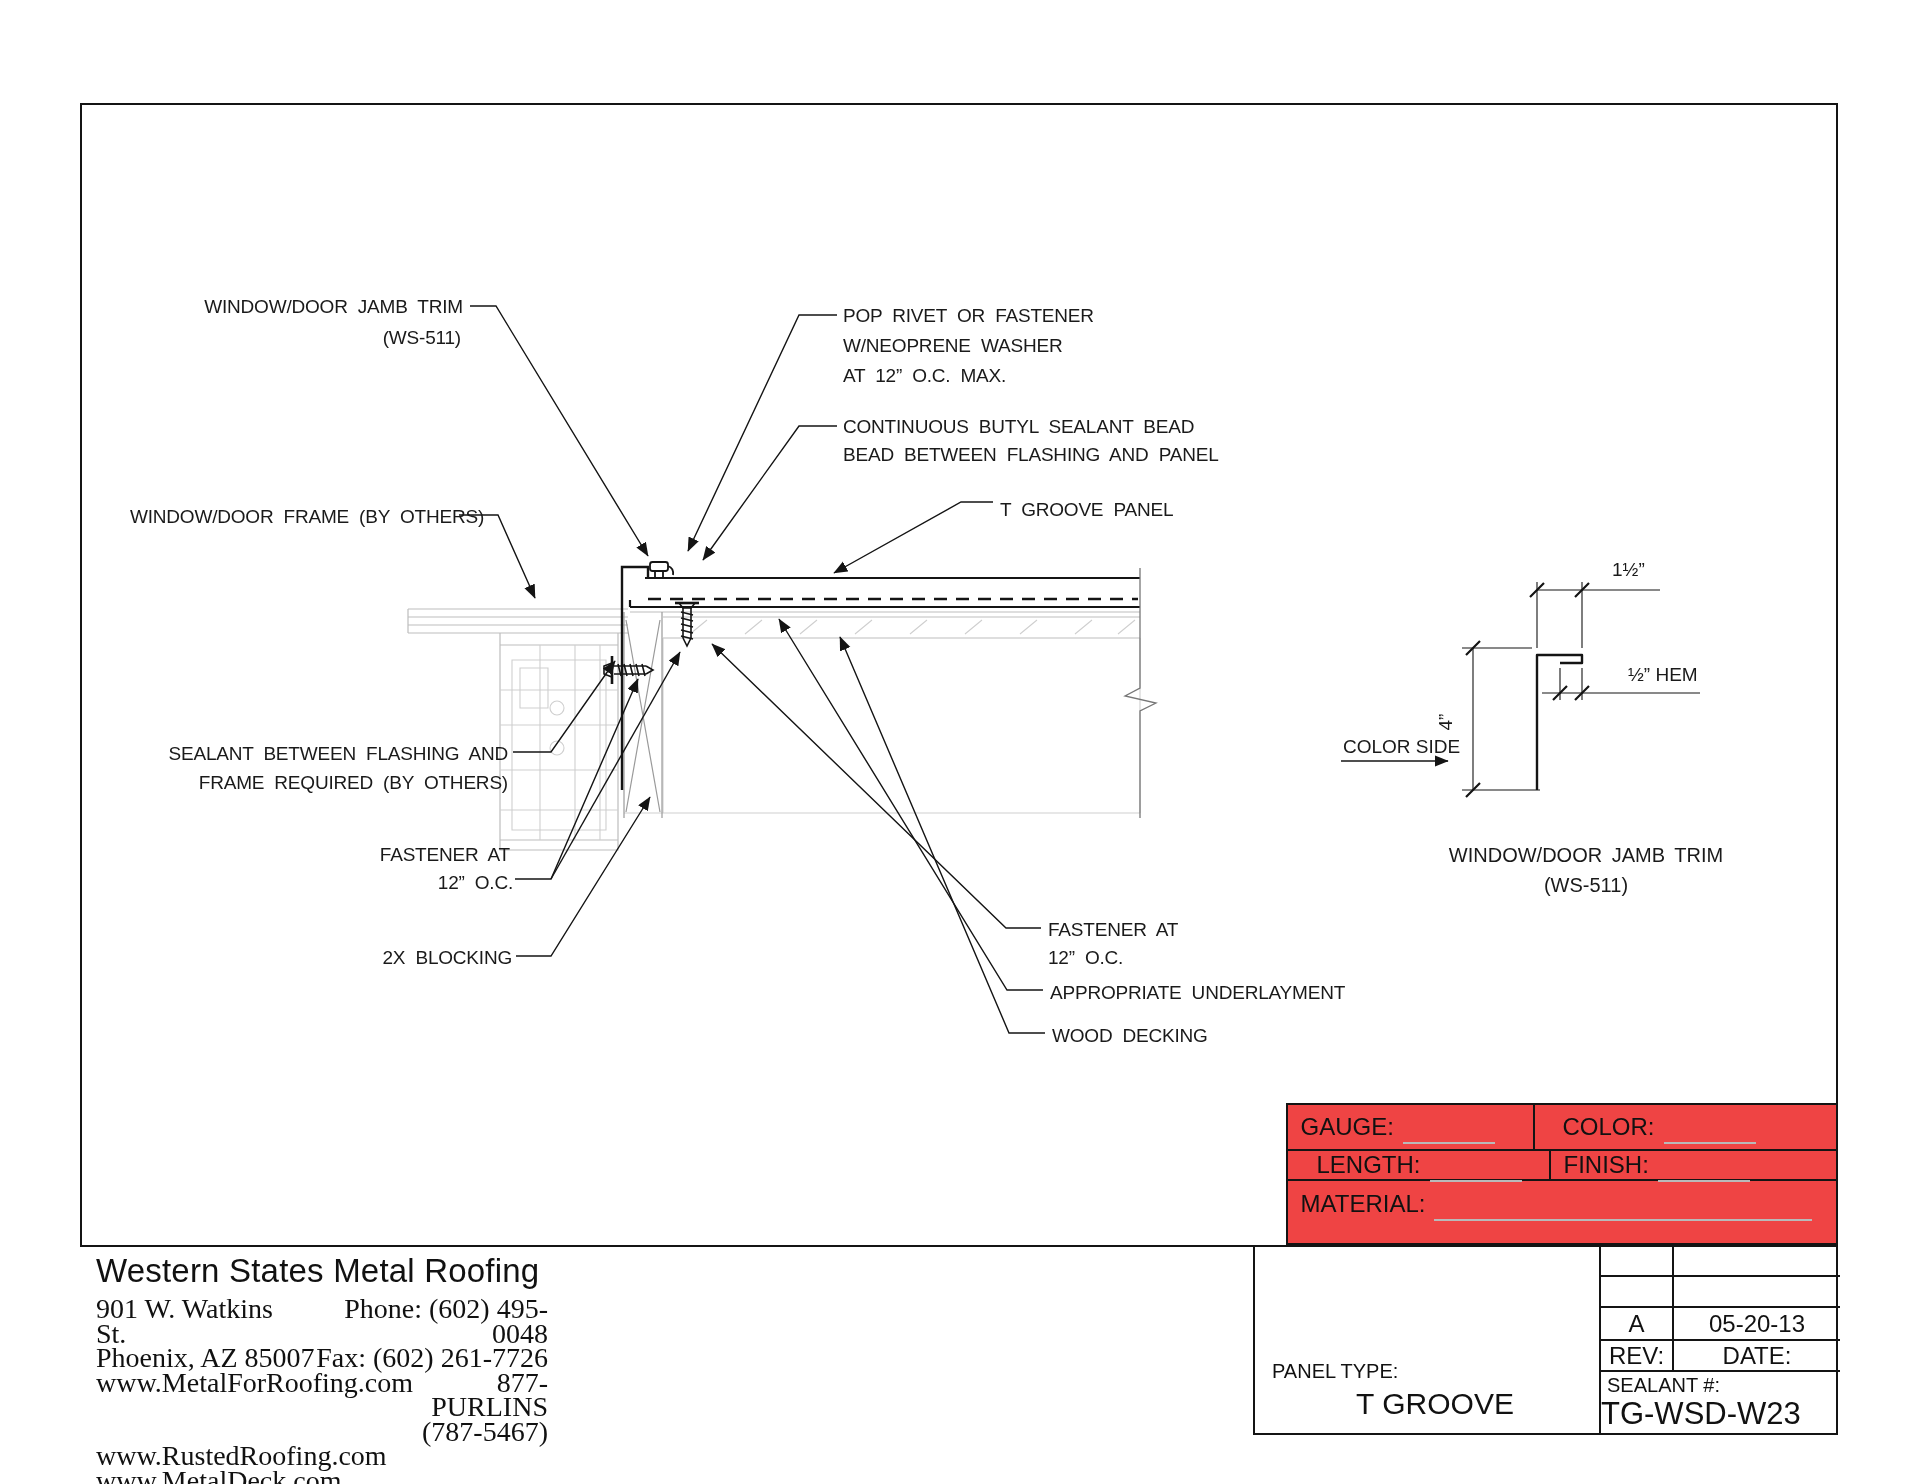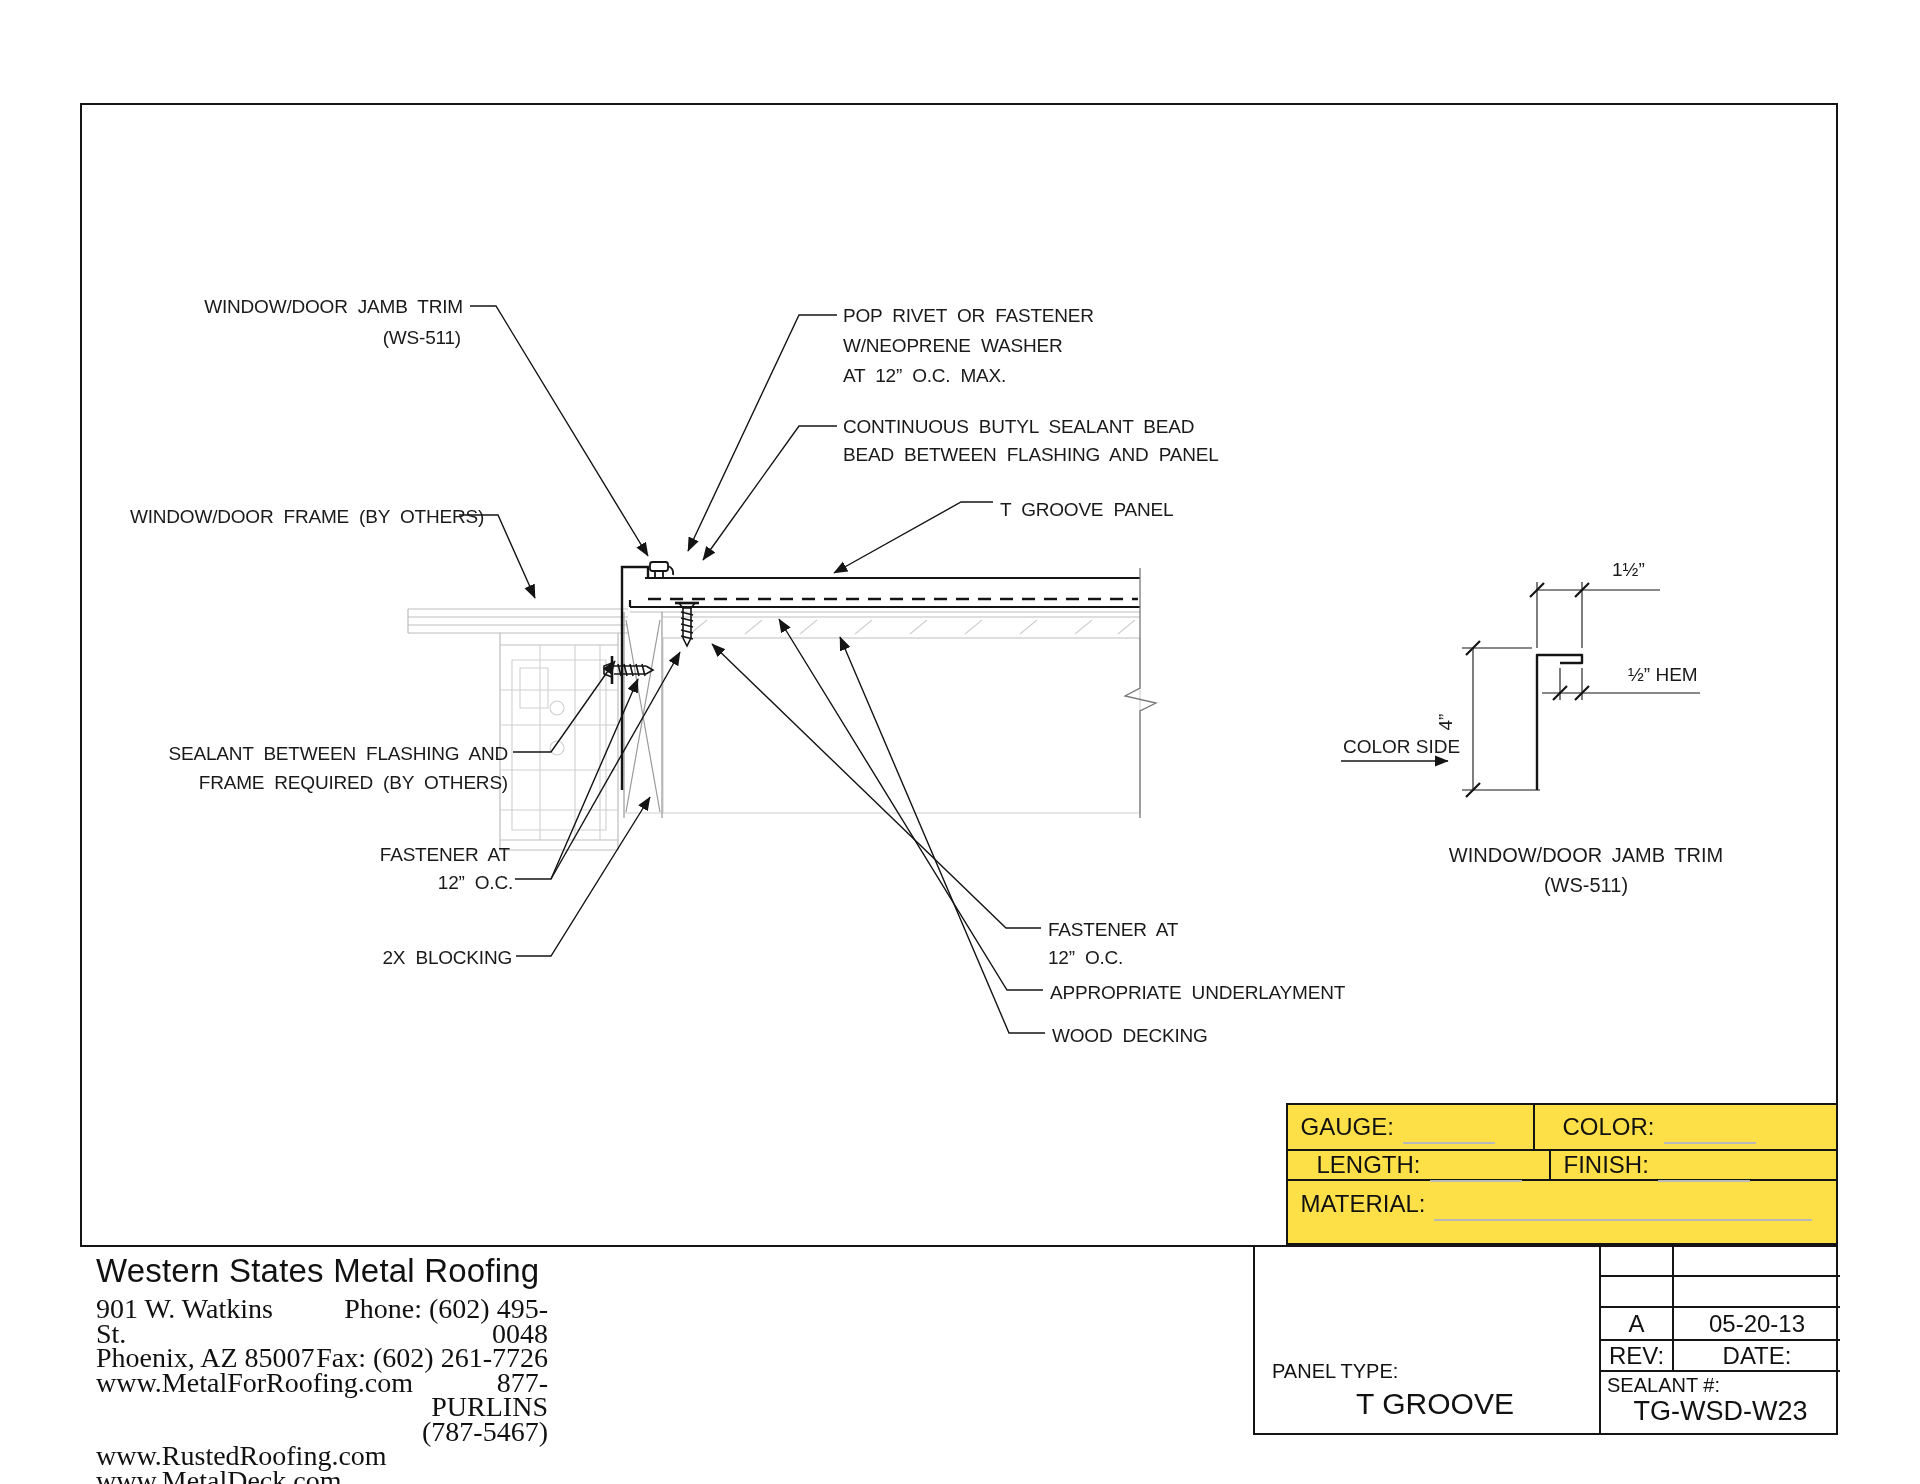--- a/index.html
+++ b/index.html
@@ -18,41 +18,41 @@
   .tick{stroke:#141414;stroke-width:2.2;}
   
   #company{position:absolute;left:80px;top:1245px;width:1175.5px;height:190px;box-sizing:border-box;
            border-top:2.5px solid #141414;border-right:2.5px solid #141414;background:#fff;}
   #company .name{position:absolute;left:16px;top:5px;font-size:33px;letter-spacing:0.2px;}
   #company .rows{position:absolute;left:16px;top:50px;width:452px;font-size:28px;line-height:24.5px;font-family:Liberation Serif, serif;}
   #company .row{display:flex;justify-content:space-between;}
   #company .row .r{text-align:right;}
   
   #tb-upper{position:absolute;left:1285.5px;top:1103px;width:552.5px;height:142px;box-sizing:border-box;
-            border:2.5px solid #141414;background:#fde047;font-size:24px;}
+            border:2.5px solid #141414;background:#ef4444;font-size:24px;}
   .tb-row{display:flex;box-sizing:border-box;}
   .tb-cell{display:flex;align-items:center;padding-left:13px;box-sizing:border-box;}
   .blank{display:inline-block;height:1em;border-bottom:2px solid #b9b9b9;margin-left:9px;
          transform:translateY(4px);}
   #tb-lower{position:absolute;left:1253px;top:1245px;width:585px;height:190px;box-sizing:border-box;
             border:2.5px solid #141414;background:#fff;}
   #tb-title-cell{position:absolute;left:0;top:0;width:344px;height:110px;box-sizing:border-box;
                  border-bottom:2px solid #141414;text-align:center;font-size:29px;line-height:34px;padding-top:5px;}
   #tb-panel-cell{position:absolute;left:8px;top:110px;width:344px;height:77px;box-sizing:border-box;}
   #tb-panel-cell .lab{position:absolute;left:9px;top:3px;font-size:20px;}
   #tb-panel-cell .val{position:absolute;left:0;top:30px;width:100%;text-align:center;font-size:30px;}
   #tb-rev{position:absolute;left:344px;top:0;width:241px;height:187px;box-sizing:border-box;
           border-left:2.5px solid #141414;}
   .rev-row{display:flex;box-sizing:border-box;border-bottom:2px solid #141414;}
   .rev-c1{width:73px;box-sizing:border-box;border-right:2px solid #141414;display:flex;
           align-items:center;justify-content:center;font-size:24px;}
   .rev-c2{flex:1;display:flex;align-items:center;justify-content:center;font-size:24px;}
   #rev-detail{position:relative;height:55px;}
   #rev-detail .lab{position:absolute;left:6px;top:2px;font-size:20px;}
-  #rev-detail .val{position:absolute;left:0;top:24px;width:100%;text-align:center;font-size:27px;}
+  #rev-detail .val{position:absolute;left:0;top:24px;width:100%;text-align:left;font-size:31px;}
 </style>
 </head>
 <body>
 
 <div id="sheet">
   <div id="border"></div>
 
   <svg width="1920" height="1100" viewBox="0 0 1920 1100" style="position:absolute;left:0;top:0;">
     <defs>
       <marker id="arr" markerWidth="11" markerHeight="9" refX="9.5" refY="4" orient="auto">

